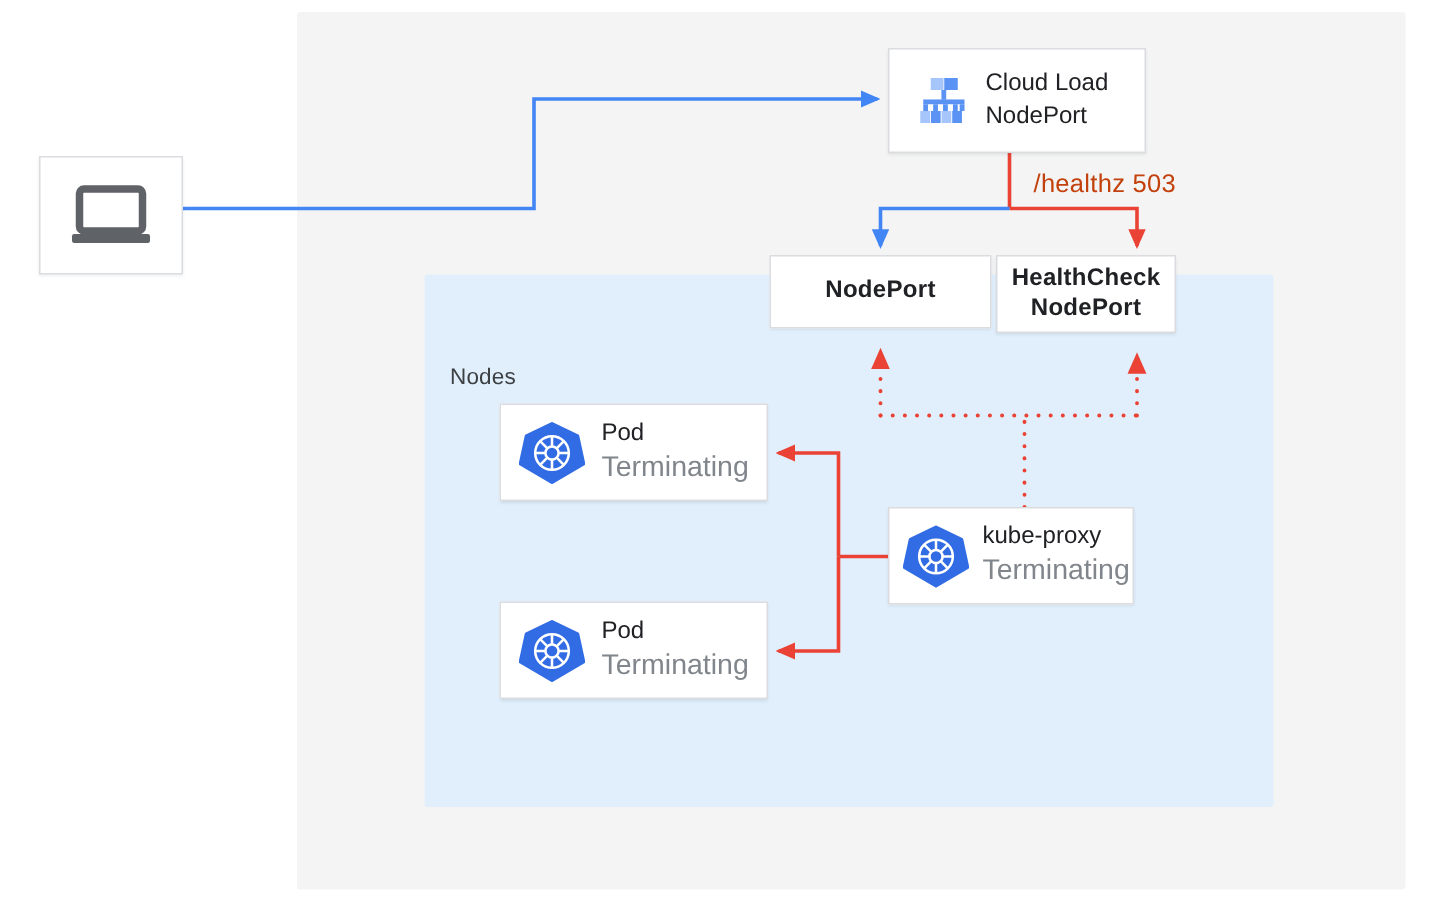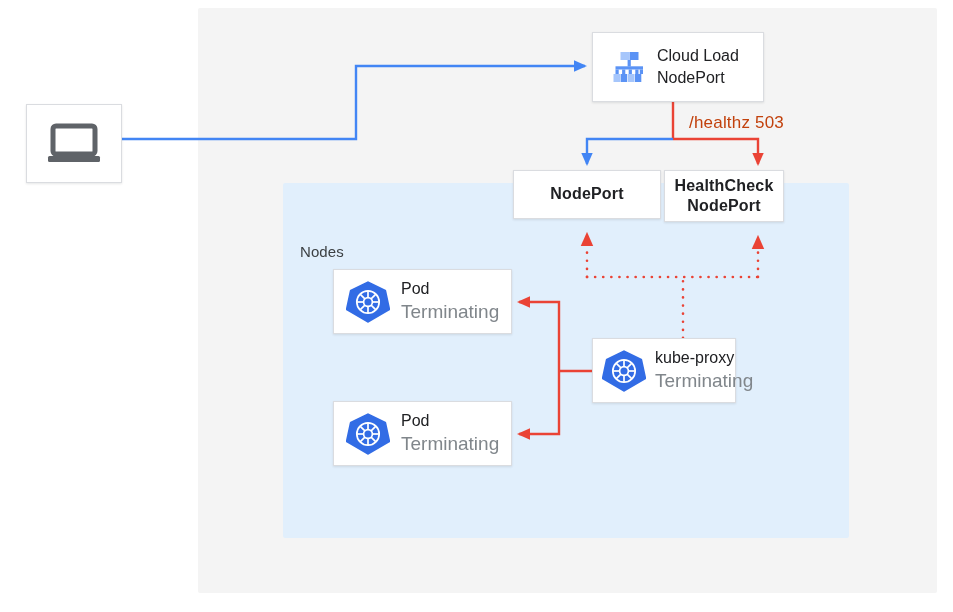--- a/index.html
+++ b/index.html
@@ -95,21 +95,21 @@
     white-space: nowrap;
   }
   
   #client-card   { left: 26px;  top: 104px; width: 96px;  height: 79px; }
   #clb-card      { left: 592px; top: 32px;  width: 172px; height: 70px;
                    padding-left: 8px; }
   #nodeport-card { left: 513px; top: 170px; width: 148px; height: 49px; }
   #hc-card       { left: 664px; top: 170px; width: 120px; height: 52px; }
   #pod1-card     { left: 333px; top: 269px; width: 179px; height: 65px; }
   #pod2-card     { left: 333px; top: 401px; width: 179px; height: 65px; }
-  #kproxy-card   { left: 592px; top: 338px; width: 144px; height: 65px; }
+  #kproxy-card   { left: 592px; top: 338px; width: 164px; height: 65px; }
 
   .healthz-label {
     position: absolute;
     left: 689px; top: 113px;
     font-size: 17px;
     font-weight: normal;
     color: #c2410c;
     letter-spacing: 0.2px;
     white-space: nowrap;
   }

